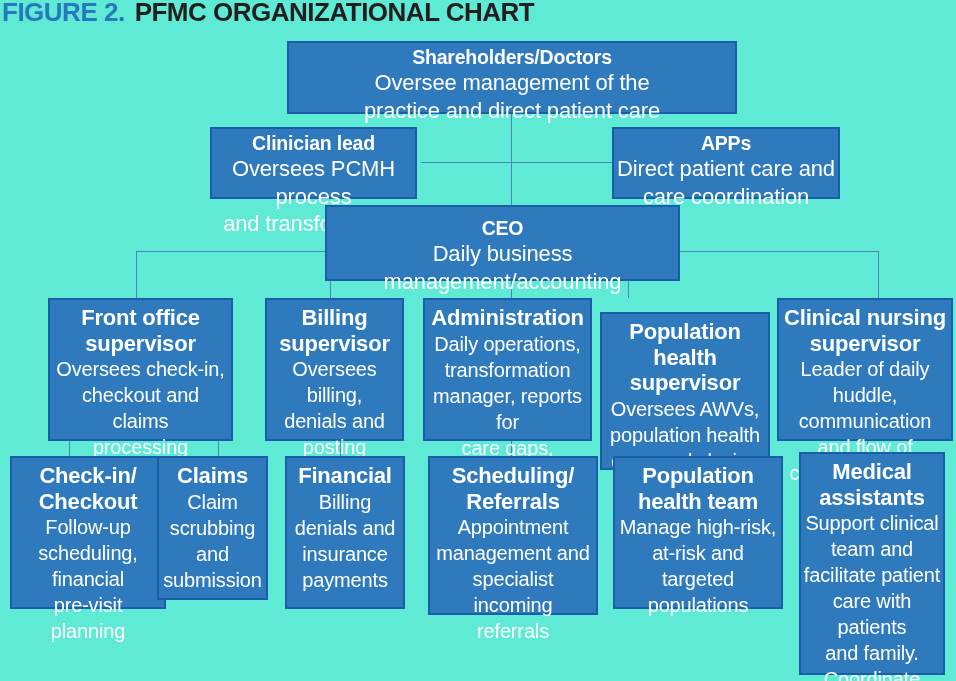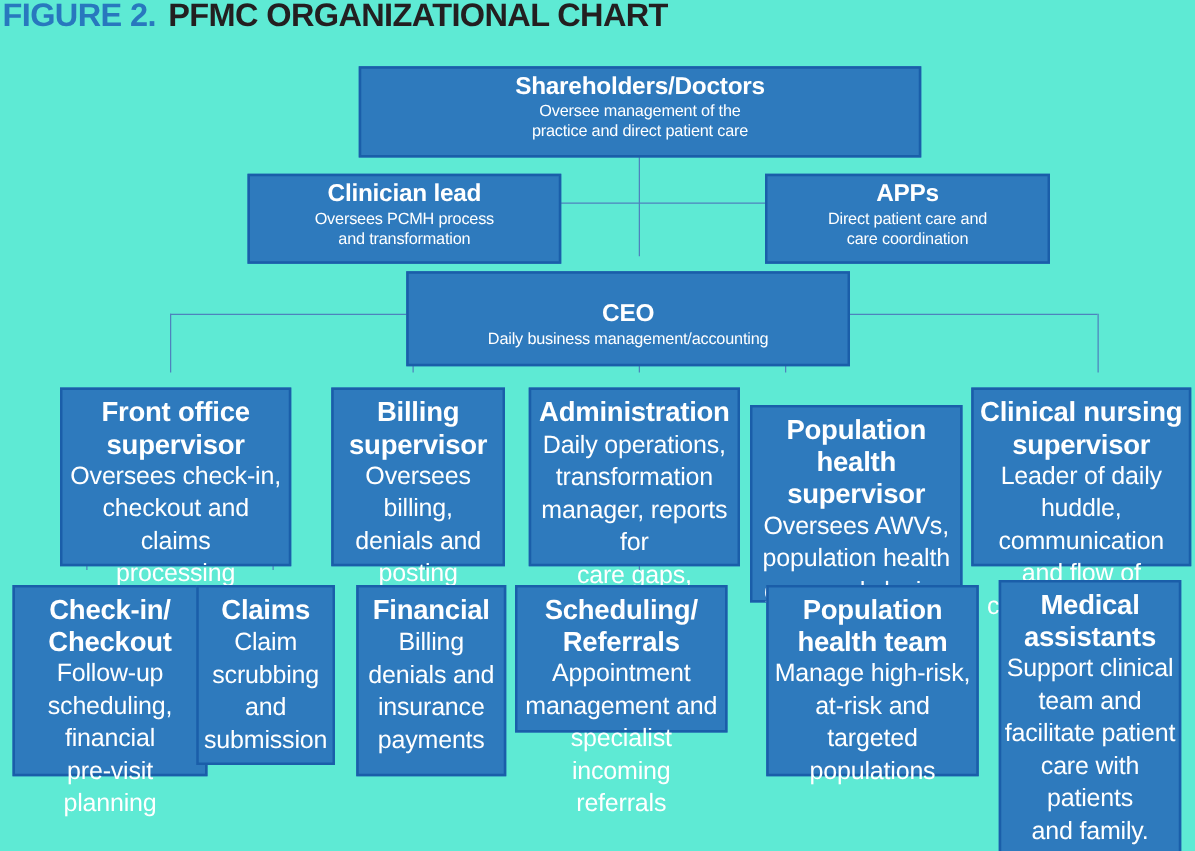--- a/index.html
+++ b/index.html
@@ -21,37 +21,36 @@
 
   
   .node{
     position:absolute;
     background:#2e7abd;
     border:2px solid #1a5ea9;
     box-sizing:border-box;
     color:#ffffff;
     text-align:center;
     padding:5px 2px;
-    margin-top:12px;
   }
   .node-heading{
     font-weight:bold;
     font-size:22px;line-height:1.17;
     letter-spacing:-0.2px;
     white-space:pre-line;
   }
   .node-body{
     font-size:20px;line-height:1.3;
     letter-spacing:-0.15px;
     white-space:pre-line;
   }
   .node-lg .node-heading{font-size:19.5px;}
-  .node-lg .node-body{font-size:13px;line-height:1.26;}
+  .node-lg .node-body{font-size:22px;line-height:1.26;}
   .pad-sm{padding-top:3px;}
-  .pad-md{padding-top:21px;}
+  .pad-md{padding-top:10px;}
 
   
   .hline,.vline{position:absolute;background:#4e82bd;}
   .hline{height:1px;}
   .vline{width:1px;}
 </style>
 </head>
 <body>
 
 <div id="stage">
@@ -77,21 +76,21 @@
   <div class="vline" style="left:511px;top:441px;height:15px"></div>
   <div class="vline" style="left:697px;top:441px;height:15px"></div>
   <div class="vline" style="left:867px;top:441px;height:11px"></div>
 
   <div class="node node-lg pad-sm" style="left:287px;top:41px;width:450px;height:73px">
     <div class="node-heading">Shareholders/Doctors</div>
     <div class="node-body">Oversee management of the
 practice and direct patient care</div>
   </div>
 
-  <div class="node node-lg pad-sm" style="left:198px;top:127px;width:251px;height:72px">
+  <div class="node node-lg pad-sm" style="left:210px;top:127px;width:207px;height:72px">
     <div class="node-heading">Clinician lead</div>
     <div class="node-body">Oversees PCMH process
 and transformation</div>
   </div>
 
   <div class="node node-lg pad-sm" style="left:612px;top:127px;width:228px;height:72px">
     <div class="node-heading">APPs</div>
     <div class="node-body">Direct patient care and
 care coordination</div>
   </div>
@@ -163,21 +162,21 @@
   </div>
 
   <div class="node" style="left:285px;top:456px;width:120px;height:153px">
     <div class="node-heading">Financial</div>
     <div class="node-body">Billing
 denials and
 insurance
 payments</div>
   </div>
 
-  <div class="node" style="left:412px;top:456px;width:170px;height:118px">
+  <div class="node" style="left:428px;top:456px;width:170px;height:159px">
     <div class="node-heading">Scheduling/
 Referrals</div>
     <div class="node-body">Appointment
 management and
 specialist incoming
 referrals</div>
   </div>
 
   <div class="node" style="left:613px;top:456px;width:170px;height:153px">
     <div class="node-heading">Population

